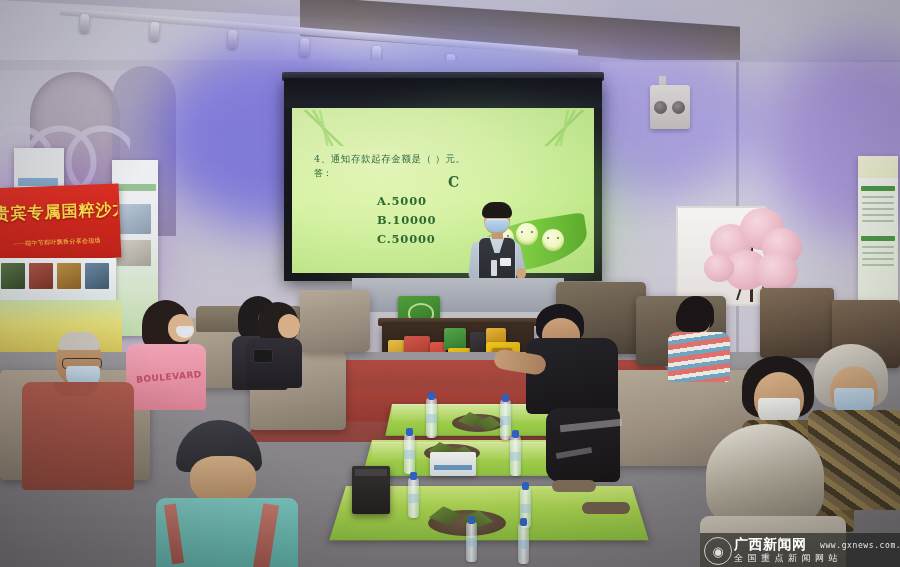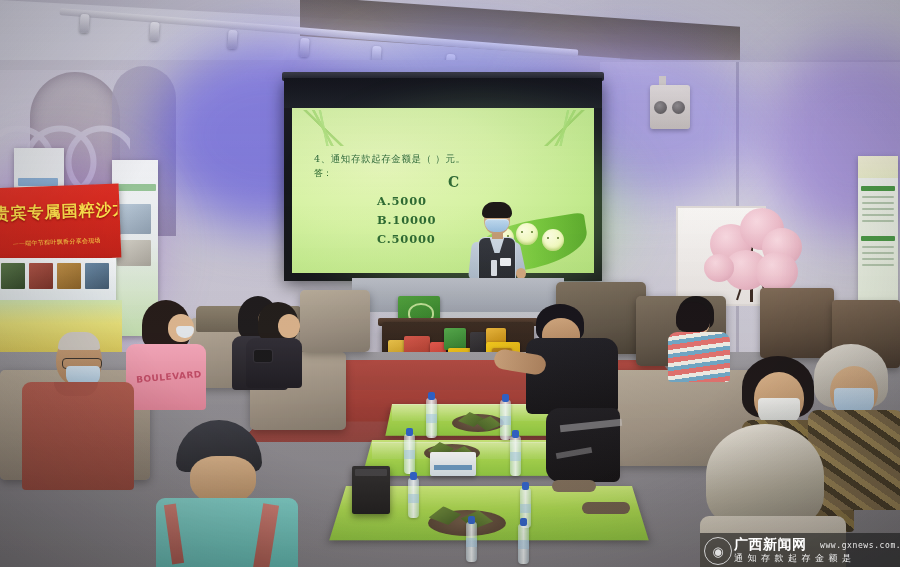--- a/index.html
+++ b/index.html
@@ -735,16 +735,16 @@
     <div class="hair" style="left:4px;top:0;width:34px;height:30px;background:#181316;"></div>
   </div>
 
   <div class="warmcast"></div>
   <div class="vignette"></div>
 
   <div class="watermark">
     <div class="wm-logo">◉</div>
     <div class="wm-main">广西新闻网</div>
     <div class="wm-url">www.gxnews.com.cn</div>
-    <div class="wm-sub">通知存款起存金额是</div>
+    <div class="wm-sub">全国重点新闻网站</div>
   </div>
 
 </div>
 
 </body></html>

